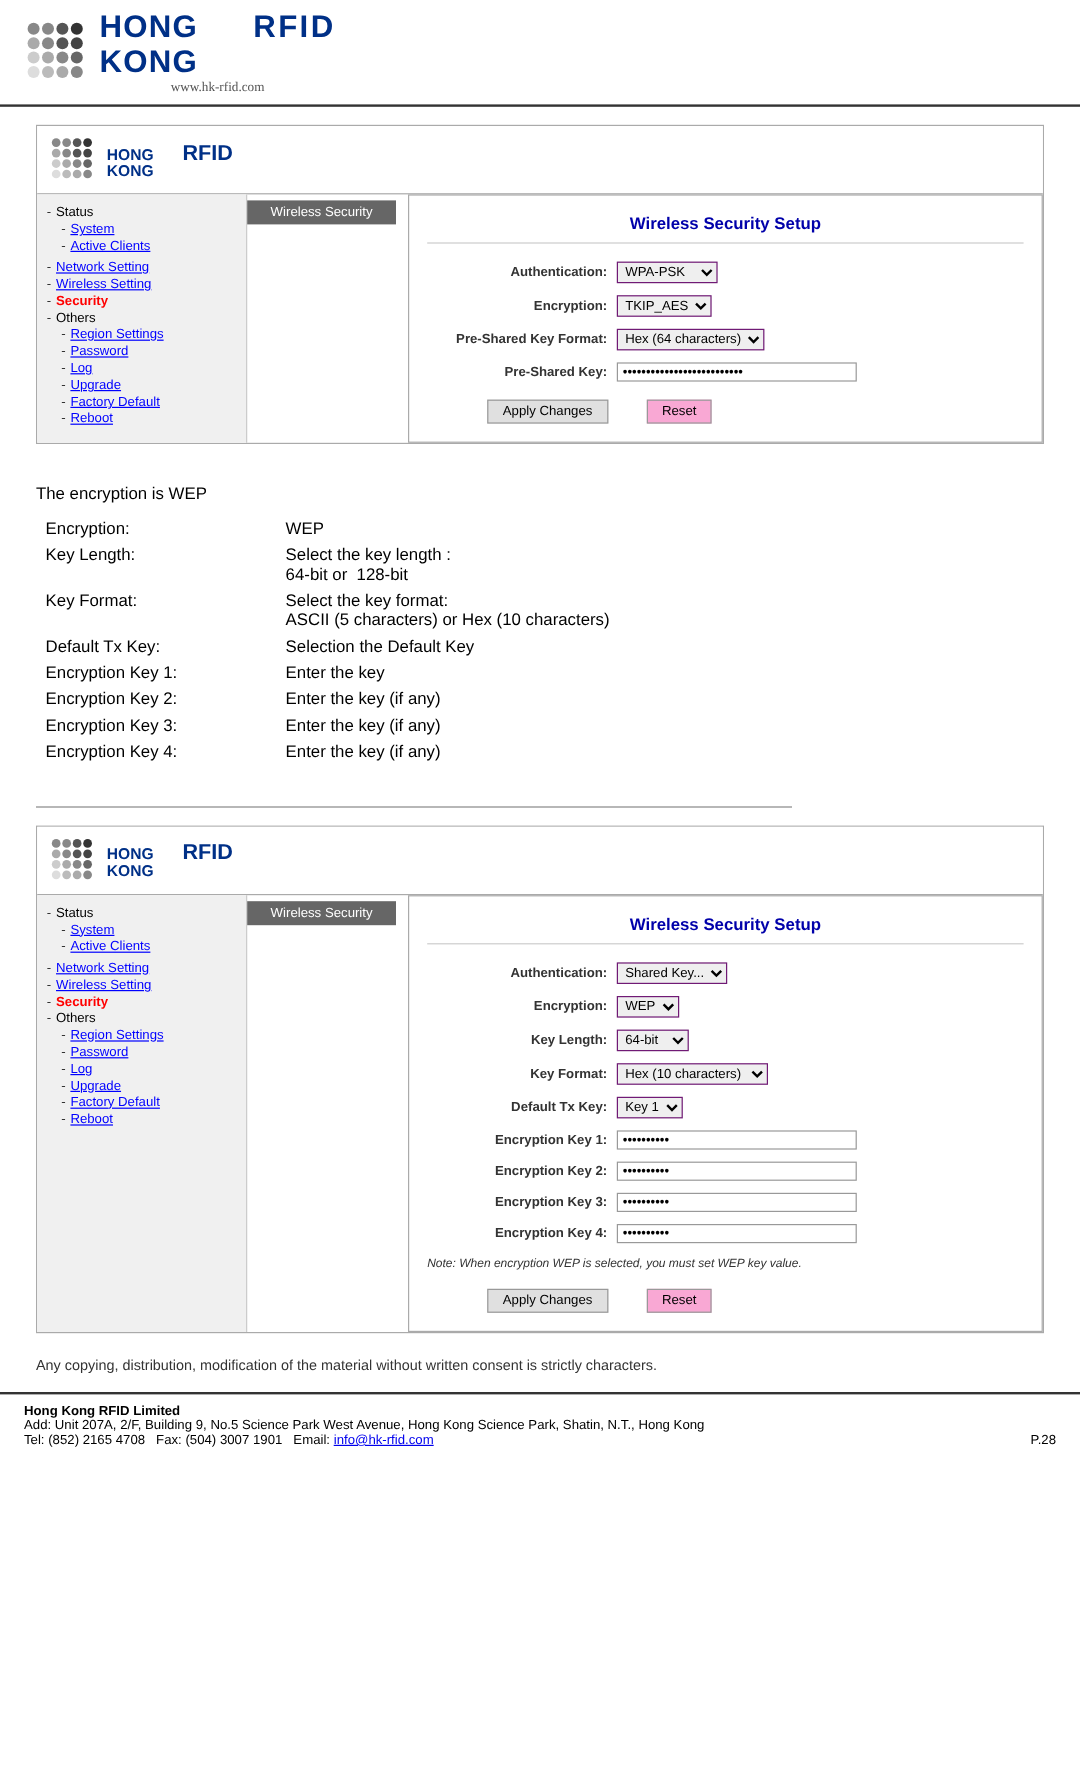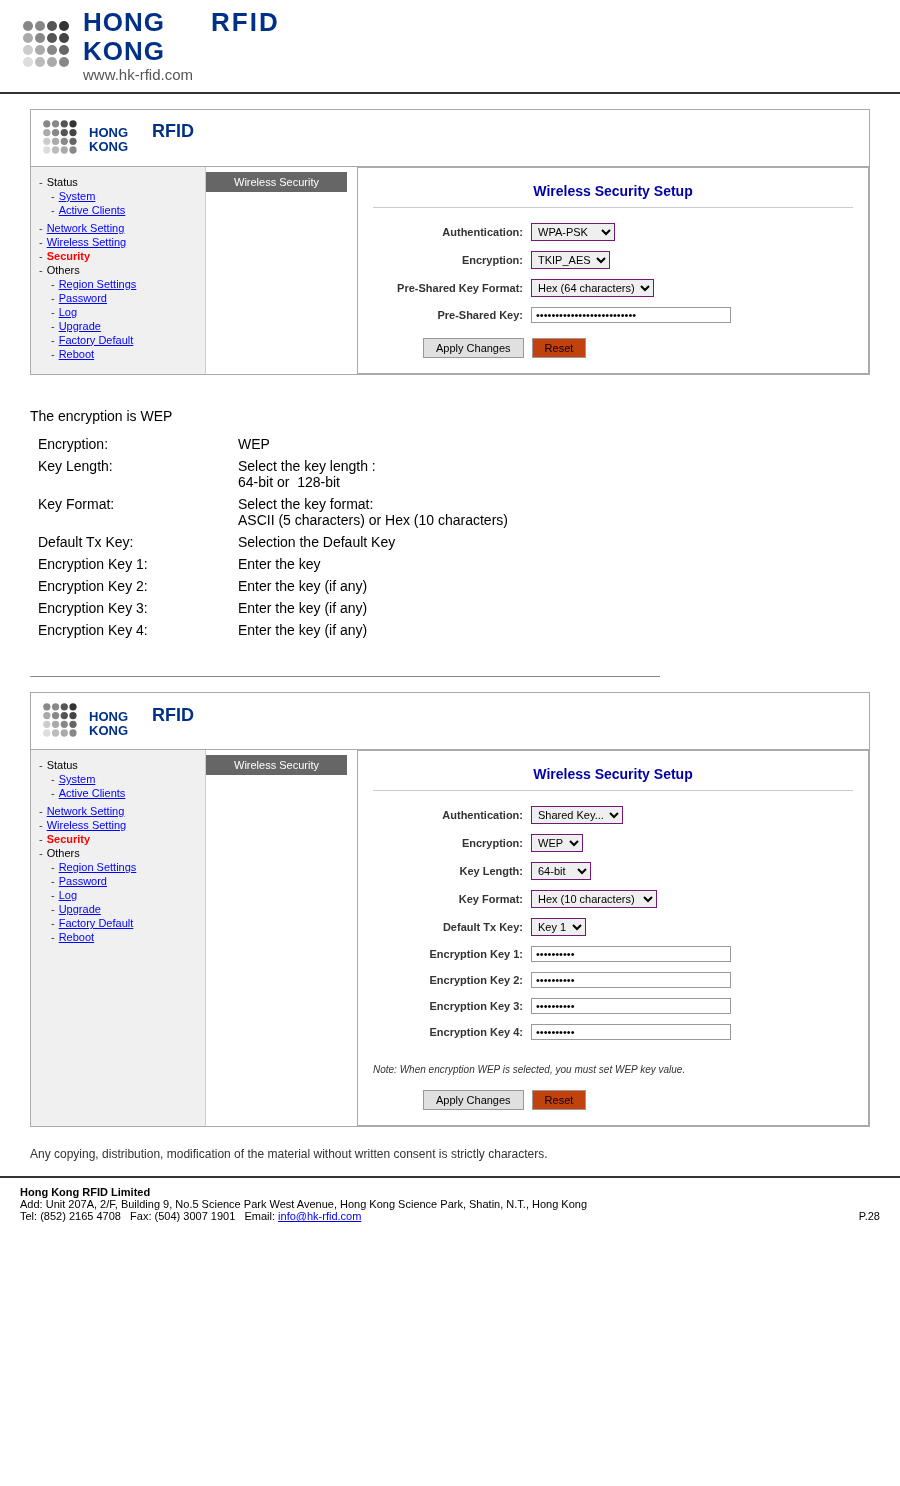--- a/index.html
+++ b/index.html
@@ -89,21 +89,21 @@
       color: #333;
     }
     .sub-items {
       padding-left: 12px;
     }
     .wireless-security-label {
       background: #666;
       color: #fff;
       padding: 4px 8px;
       font-size: 11px;
-      width: 141px;
+      width: 124px;
       text-align: center;
       margin-right: 10px;
       align-self: flex-start;
       margin-top: 5px;
     }
     .panel-content-area {
       display: flex;
     }
     .setup-box {
       flex: 1;
@@ -150,25 +150,26 @@
       padding-left: 50px;
     }
     .btn-apply {
       background: #e0e0e0;
       border: 1px solid #999;
       padding: 3px 12px;
       font-size: 11px;
       cursor: pointer;
     }
     .btn-reset {
-      background: #c2410c;
+      background: #f9a8d4;
       border: 1px solid #999;
       padding: 3px 12px;
       font-size: 11px;
       cursor: pointer;
+      margin-left: 24px;
     }
 
     
     .text-section {
       padding: 10px 0;
       margin-bottom: 15px;
     }
     .text-section p {
       font-size: 14px;
       margin-bottom: 6px;
@@ -213,21 +214,21 @@
     }
 
     select, input[type="text"], input[type="password"] {
       font-size: 11px;
     }
 
     .note-text {
       font-size: 10px;
       color: #333;
       font-style: italic;
-      margin-top: 24px;
+      margin-top: 12px;
     }
 
     .copyright-notice {
       font-size: 12px;
       color: #333;
       margin-top: 5px;
     }
   </style>
 </head>
 <body>
@@ -255,21 +256,21 @@
         <circle cx="44" cy="44" r="5" fill="#888"></circle>
       </svg>
       <div style="display:flex; flex-direction:column; line-height:1.1;">
         <div style="display:flex; gap:6px;">
           <span style="font-size:26px; font-weight:900; color:#003087; letter-spacing:1px;">HONG</span>
           <span style="font-size:26px; font-weight:900; color:#003087; letter-spacing:2px; margin-left:40px;">RFID</span>
         </div>
         <div style="display:flex; gap:6px;">
           <span style="font-size:26px; font-weight:900; color:#003087; letter-spacing:1px;">KONG</span>
         </div>
-        <div style="font-size:15px; color:#555; margin-top:2px;">www.hk-rfid.com</div>
+        <div style="font-size:11px; color:#555; text-align:center; margin-top:2px;font-family:Liberation Serif, serif;">www.hk-rfid.com</div>
       </div>
     </div>
   </div>
 </div>
 
 <div class="main-content">
 
   <div class="ui-panel">
 
     <div class="ui-panel-header">

